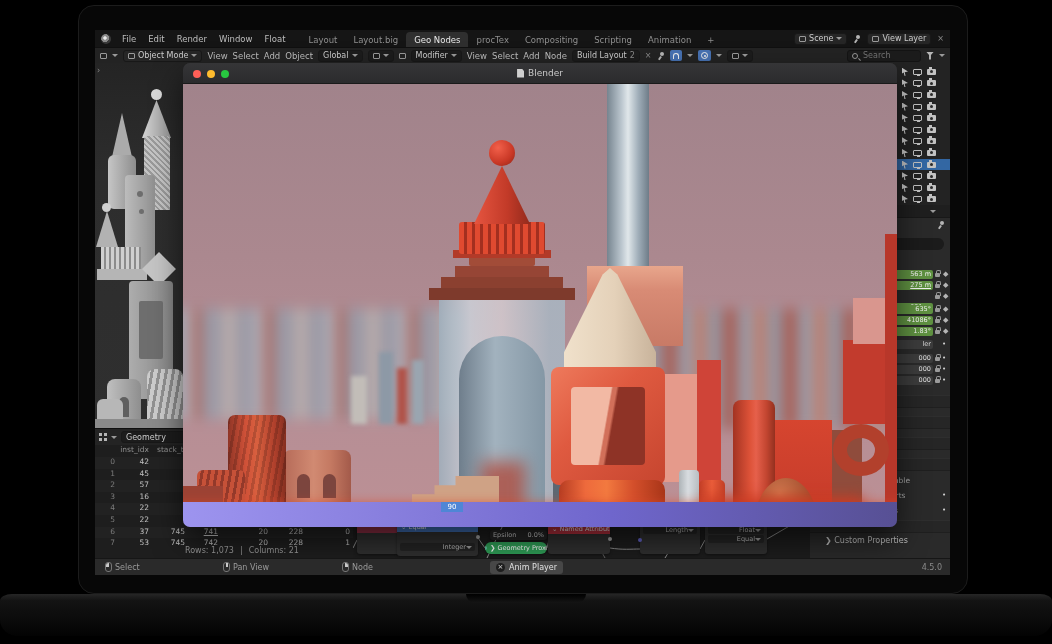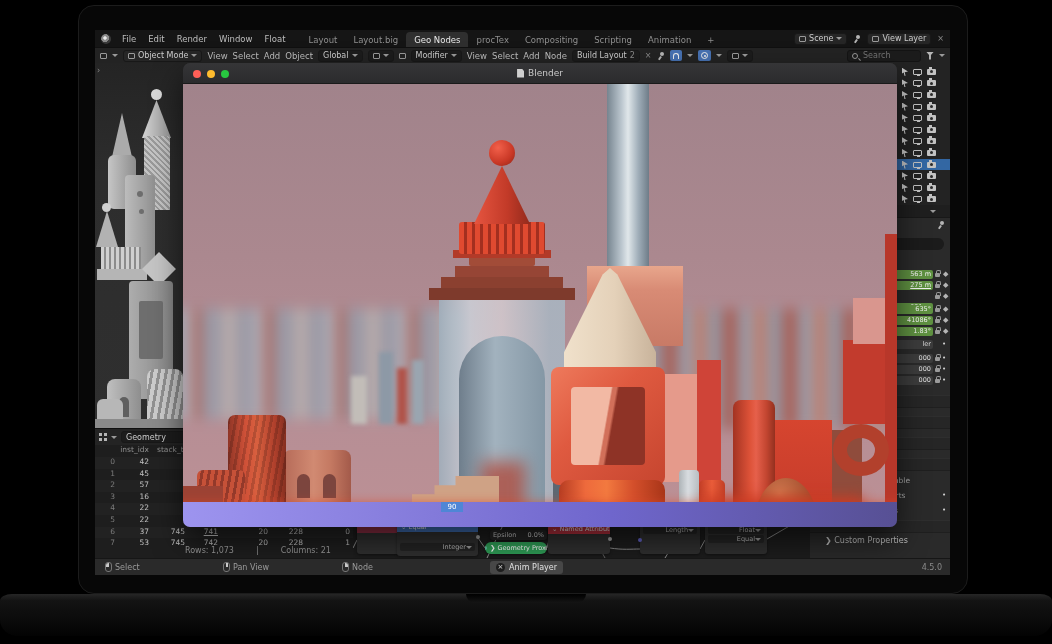--- a/index.html
+++ b/index.html
@@ -84,21 +84,21 @@
     linear-gradient(#b5b5b5,#b5b5b5) 5px 0/3px 3px no-repeat,
     linear-gradient(#b5b5b5,#b5b5b5) 0 5px/3px 3px no-repeat,
     linear-gradient(#b5b5b5,#b5b5b5) 5px 5px/3px 3px no-repeat;}
   .colhead{position:absolute;top:16px;left:0;width:258px;height:12px;color:#8f8f8f;font-size:7.5px;}
   .colhead span{position:absolute;width:30px;text-align:right;}
   .ssrows{position:absolute;top:28px;left:0;width:258px;}
   .ssrow{position:relative;height:11.6px;font-size:7.5px;color:#c2c2c2;}
   .ssrow:nth-child(odd){background:#222;}
   .ssidx{position:absolute;left:2px;width:18px;text-align:right;color:#7c7c7c;}
   .ssv{position:absolute;width:26px;text-align:right;}
-  .ssfoot{position:absolute;top:117px;left:90px;width:168px;color:#9a9a9a;font-size:8px;display:flex;gap:22px;}
+  .ssfoot{position:absolute;top:117px;left:90px;width:168px;color:#9a9a9a;font-size:8px;display:flex;gap:6px;}
   
   .nodes{position:absolute;left:258px;top:398px;width:457px;height:130px;background:#1d1d1d;z-index:2;overflow:hidden;}
   .node{position:absolute;background:#303030;border-radius:3px;box-shadow:0 1px 3px rgba(0,0,0,.4);font-size:6.5px;color:#ccc;}
   .nhead{height:9px;border-radius:3px 3px 0 0;color:#eee;font-size:6.5px;line-height:9px;padding:0 4px;white-space:nowrap;overflow:hidden;}
   .nrow{position:relative;height:10px;line-height:10px;padding:0 6px;white-space:nowrap;}
   .nrow.r{text-align:right;}
   .ndrop{margin:1px 3px;height:8px;background:#242424;border-radius:2px;color:#bbb;font-size:6.5px;line-height:8px;padding:0 3px;display:flex;justify-content:flex-end;align-items:center;}
   .sock{position:absolute;width:4px;height:4px;border-radius:50%;top:3px;}
   .sock.rs{right:-2px;background:#a1a1a1;}
   .sock.ls{left:-2px;background:#63c7a8;}

